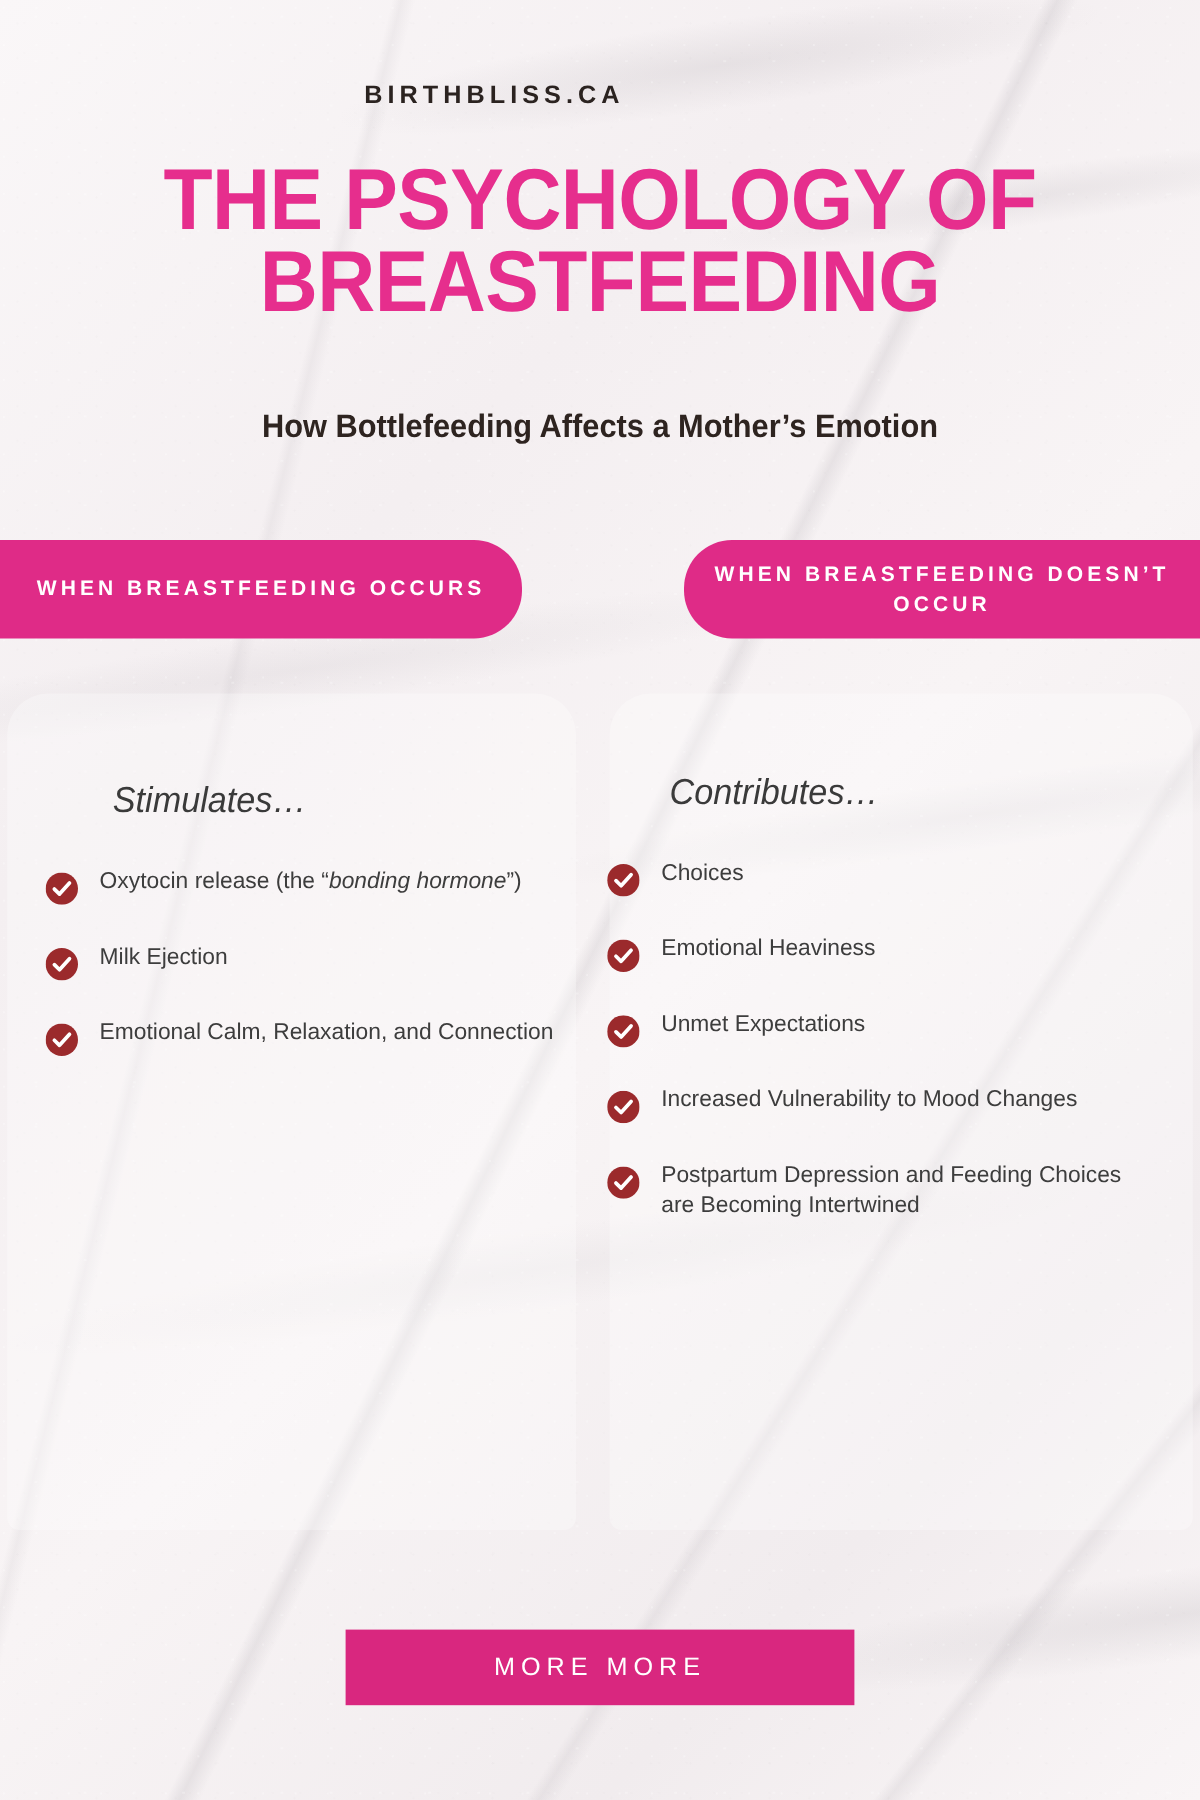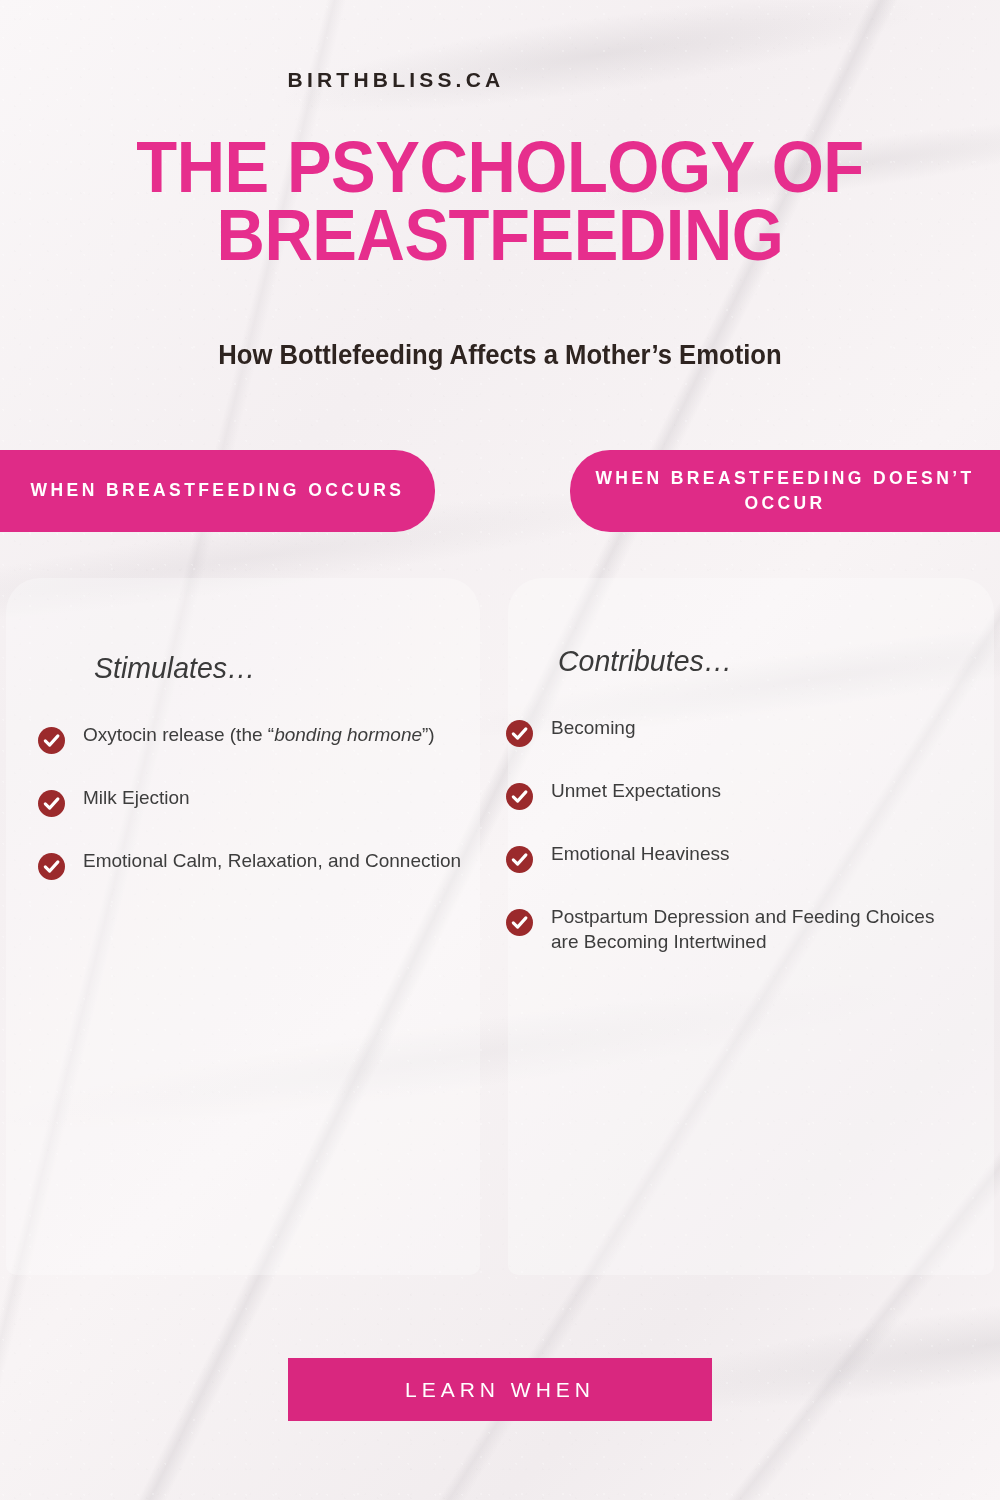--- a/index.html
+++ b/index.html
@@ -60,21 +60,21 @@
       radial-gradient(circle at 12% 22%, rgba(255,255,255,0.55) 0 1px, rgba(0,0,0,0) 1px),
       radial-gradient(circle at 44% 67%, rgba(0,0,0,0.025) 0 1px, rgba(0,0,0,0) 1px),
       radial-gradient(circle at 73% 38%, rgba(255,255,255,0.5) 0 1px, rgba(0,0,0,0) 1px),
       radial-gradient(circle at 88% 77%, rgba(0,0,0,0.02) 0 1px, rgba(0,0,0,0) 1px);
     background-size: 27px 31px, 33px 29px, 41px 37px, 23px 25px;
   }
 
   
   .brand {
     position: absolute;
-    top: 68px; left: 0; width: 792px;
+    top: 68px; left: 16px; width: 792px;
     text-align: center;
     font-size: 21px;
     font-weight: 600;
     letter-spacing: 4.2px;
     color: #2b2320;
   }
   .title {
     position: absolute;
     top: 133px; left: 60px; width: 880px;
     text-align: center;
@@ -264,51 +264,60 @@
   <div class="col col-right">
     <div class="col-heading">Contributes…</div>
     <ul class="bullet-list">
   <li class="bullet">
     <span class="check-icon">
       <svg viewBox="0 0 27 27" xmlns="http://www.w3.org/2000/svg">
         <circle cx="13.5" cy="13.5" r="13.5" fill="#9b2a2c"></circle>
         <path d="M7.3 13.9 L11.6 18.1 L19.9 8.9" fill="none" stroke="#ffffff" stroke-width="3.1" stroke-linecap="round" stroke-linejoin="round"></path>
       </svg>
     </span>
-    <span class="bullet-text">Becoming</span>
+    <span class="bullet-text">Choices</span>
+  </li>
+
+  <li class="bullet">
+    <span class="check-icon">
+      <svg viewBox="0 0 27 27" xmlns="http://www.w3.org/2000/svg">
+        <circle cx="13.5" cy="13.5" r="13.5" fill="#9b2a2c"></circle>
+        <path d="M7.3 13.9 L11.6 18.1 L19.9 8.9" fill="none" stroke="#ffffff" stroke-width="3.1" stroke-linecap="round" stroke-linejoin="round"></path>
+      </svg>
+    </span>
+    <span class="bullet-text">Emotional Heaviness</span>
   </li>
 
   <li class="bullet">
     <span class="check-icon">
       <svg viewBox="0 0 27 27" xmlns="http://www.w3.org/2000/svg">
         <circle cx="13.5" cy="13.5" r="13.5" fill="#9b2a2c"></circle>
         <path d="M7.3 13.9 L11.6 18.1 L19.9 8.9" fill="none" stroke="#ffffff" stroke-width="3.1" stroke-linecap="round" stroke-linejoin="round"></path>
       </svg>
     </span>
     <span class="bullet-text">Unmet Expectations</span>
   </li>
 
   <li class="bullet">
     <span class="check-icon">
       <svg viewBox="0 0 27 27" xmlns="http://www.w3.org/2000/svg">
         <circle cx="13.5" cy="13.5" r="13.5" fill="#9b2a2c"></circle>
         <path d="M7.3 13.9 L11.6 18.1 L19.9 8.9" fill="none" stroke="#ffffff" stroke-width="3.1" stroke-linecap="round" stroke-linejoin="round"></path>
       </svg>
     </span>
-    <span class="bullet-text">Emotional Heaviness</span>
-  </li>
-
+    <span class="bullet-text">Increased Vulnerability to Mood Changes</span>
+  </li>
 
   <li class="bullet">
     <span class="check-icon">
       <svg viewBox="0 0 27 27" xmlns="http://www.w3.org/2000/svg">
         <circle cx="13.5" cy="13.5" r="13.5" fill="#9b2a2c"></circle>
         <path d="M7.3 13.9 L11.6 18.1 L19.9 8.9" fill="none" stroke="#ffffff" stroke-width="3.1" stroke-linecap="round" stroke-linejoin="round"></path>
       </svg>
     </span>
     <span class="bullet-text">Postpartum Depression and Feeding Choices are Becoming Intertwined</span>
   </li>
 </ul>
   </div>
 
-  <button class="cta">LEARN WHEN</button>
+  <button class="cta">MORE MORE</button>
 
 </div>
 
 </body></html>

